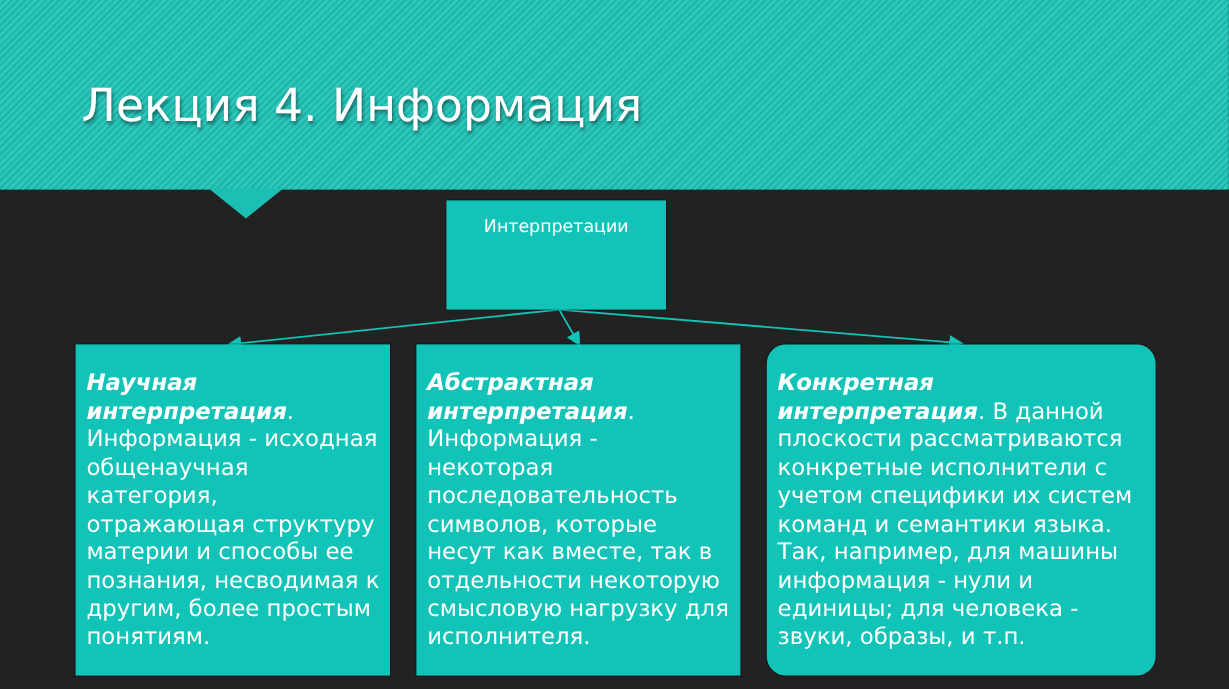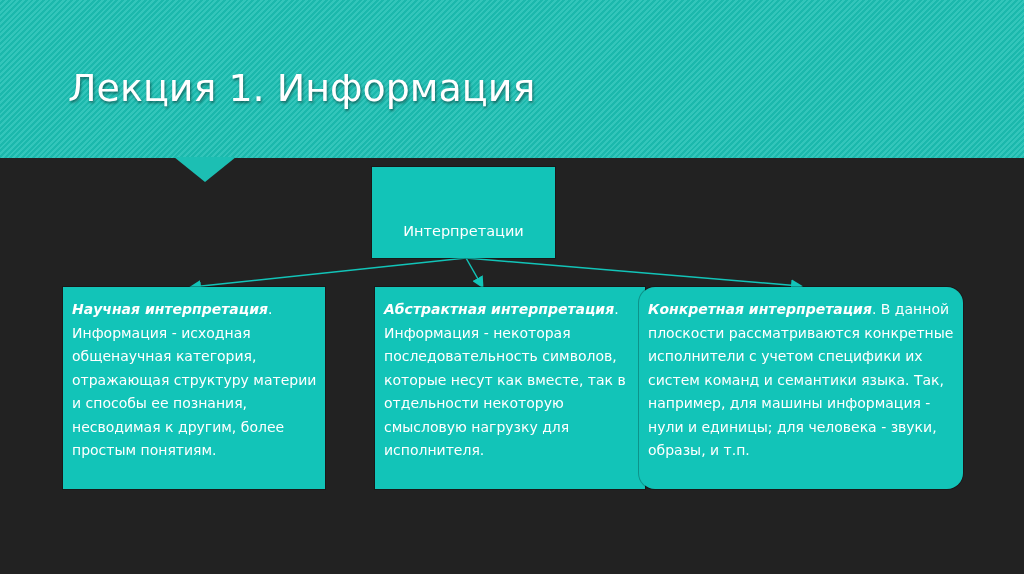--- a/index.html
+++ b/index.html
@@ -60,49 +60,49 @@
     .top-box {
       left: 372px;
       top: 167px;
       width: 183px;
       height: 91px;
       text-align: center;
       font-size: 14.5px;
       line-height: 21px;
       padding-top: 12px;
     }
-    .top-box span { display: block; margin-top: 42px; }
+    .top-box span { display: block; }
     .card {
       top: 287px;
-      height: 202px;
-      padding: 11px 8px 0 9px;
-      font-size: 14px;
+      height: 276px;
+      padding: 21px 8px 0 9px;
+      font-size: 19px;
       line-height: 23.5px;
     }
     .card-1 { left: 63px; width: 262px; }
-    .card-2 { left: 347px; width: 270px; margin-left: 28px; }
+    .card-2 { left: 347px; width: 270px; }
     .card-3 { left: 639px; width: 324px; border-radius: 16px; }
     .card .heading {
       font-weight: bold;
       font-style: italic;
     }
     .connectors {
       position: absolute;
       left: 0; top: 0;
       width: 1024px;
       height: 574px;
       pointer-events: none;
     }
   </style>
 </head>
 <body>
 
 <div class="header"></div>
 <div class="notch"></div>
-<h1 class="title">Лекция 1. Информация</h1>
+<h1 class="title">Лекция 4. Информация</h1>
 
 <svg class="connectors" viewBox="0 0 1024 574">
   <defs>
     <marker id="arrow" markerWidth="8" markerHeight="8" refX="6" refY="4" orient="auto">
       <path d="M0,0 L8,4 L0,8 z" fill="#12c4b8"></path>
     </marker>
   </defs>
   <line x1="466" y1="258" x2="192" y2="287" stroke="#12c4b8" stroke-width="1.5" marker-end="url(#arrow)"></line>
   <line x1="466" y1="258" x2="482" y2="286" stroke="#12c4b8" stroke-width="1.5" marker-end="url(#arrow)"></line>
   <line x1="466" y1="258" x2="800" y2="286" stroke="#12c4b8" stroke-width="1.5" marker-end="url(#arrow)"></line>

